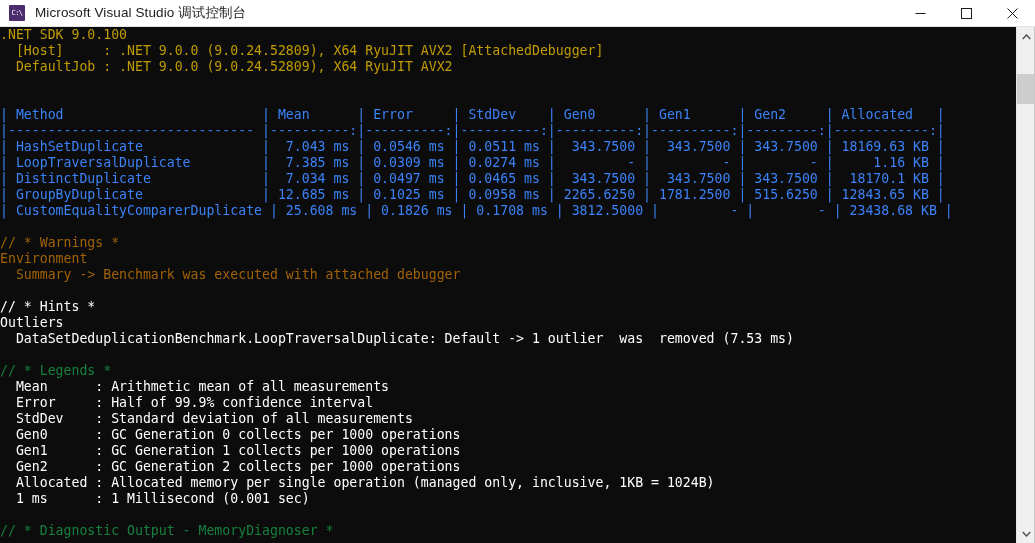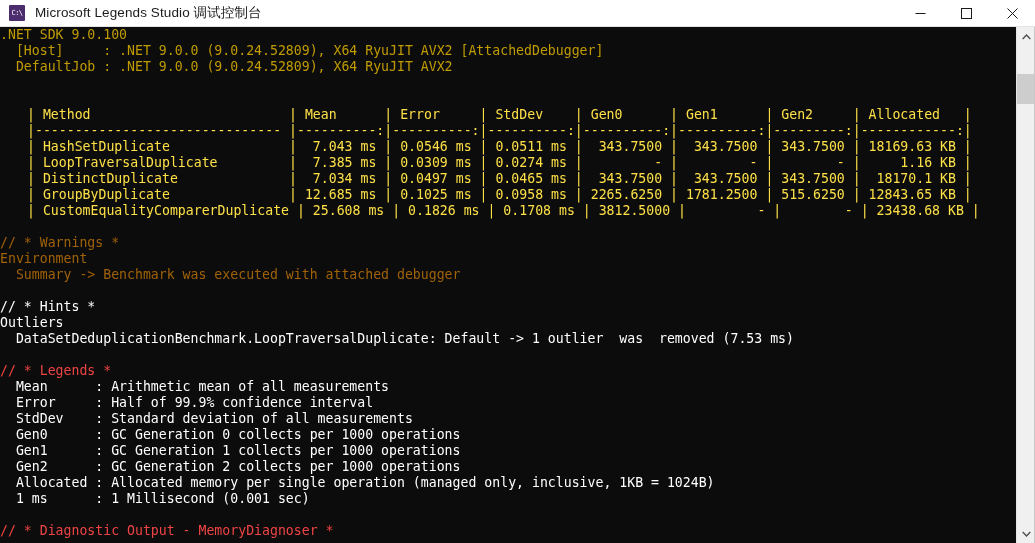--- a/index.html
+++ b/index.html
@@ -84,23 +84,23 @@
     line-height: 16px;
     white-space: pre;
     letter-spacing: 0px;
     -webkit-font-smoothing: none;
   }
   .line { height: 16px; white-space: pre; }
 
   
   .c-yellow      { color: #c19c00; }
   .c-brightyellow{ color: #a16207; }
-  .c-brightcyan  { color: #fde047; padding-left: 27px; }
+  .c-brightcyan  { color: #3b82f6; }
   .c-brightblue  { color: #ffffff; }
-  .c-brightmag   { color: #ef4444; }
+  .c-brightmag   { color: #15803d; }
 
   
   .scrollbar {
     position: absolute;
     top: 27px;
     left: 1016px;
     width: 19px;
     height: 516px;
     background: #f0f0f0;
     border-left: 1px solid #e6e6e6;
@@ -132,21 +132,21 @@
 </style>
 </head>
 <body>
 
 <div id="app">
 
   <div class="titlebar">
     <div class="tb-icon">
       <span>C:\</span>
     </div>
-    <div class="tb-title">Microsoft Legends Studio 调试控制台</div>
+    <div class="tb-title">Microsoft Visual Studio 调试控制台</div>
     <div class="tb-spacer"></div>
 
     <div class="tb-btn">
       <svg width="11" height="11" viewBox="0 0 11 11">
         <line x1="0.5" y1="5.5" x2="10.5" y2="5.5" stroke="#1b1b1b" stroke-width="1"></line>
       </svg>
     </div>
     <div class="tb-btn">
       <svg width="11" height="11" viewBox="0 0 11 11">
         <rect x="0.5" y="0.5" width="10" height="10" fill="none" stroke="#1b1b1b" stroke-width="1"></rect>

